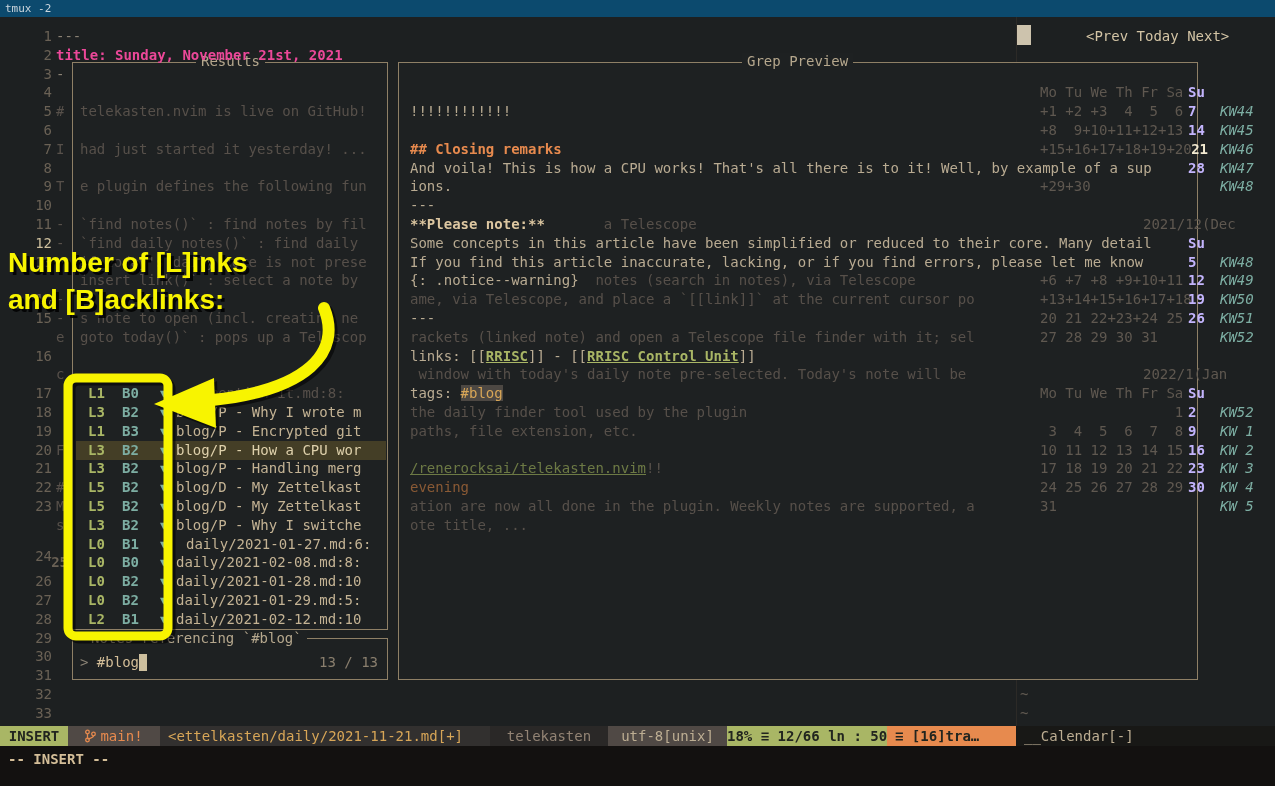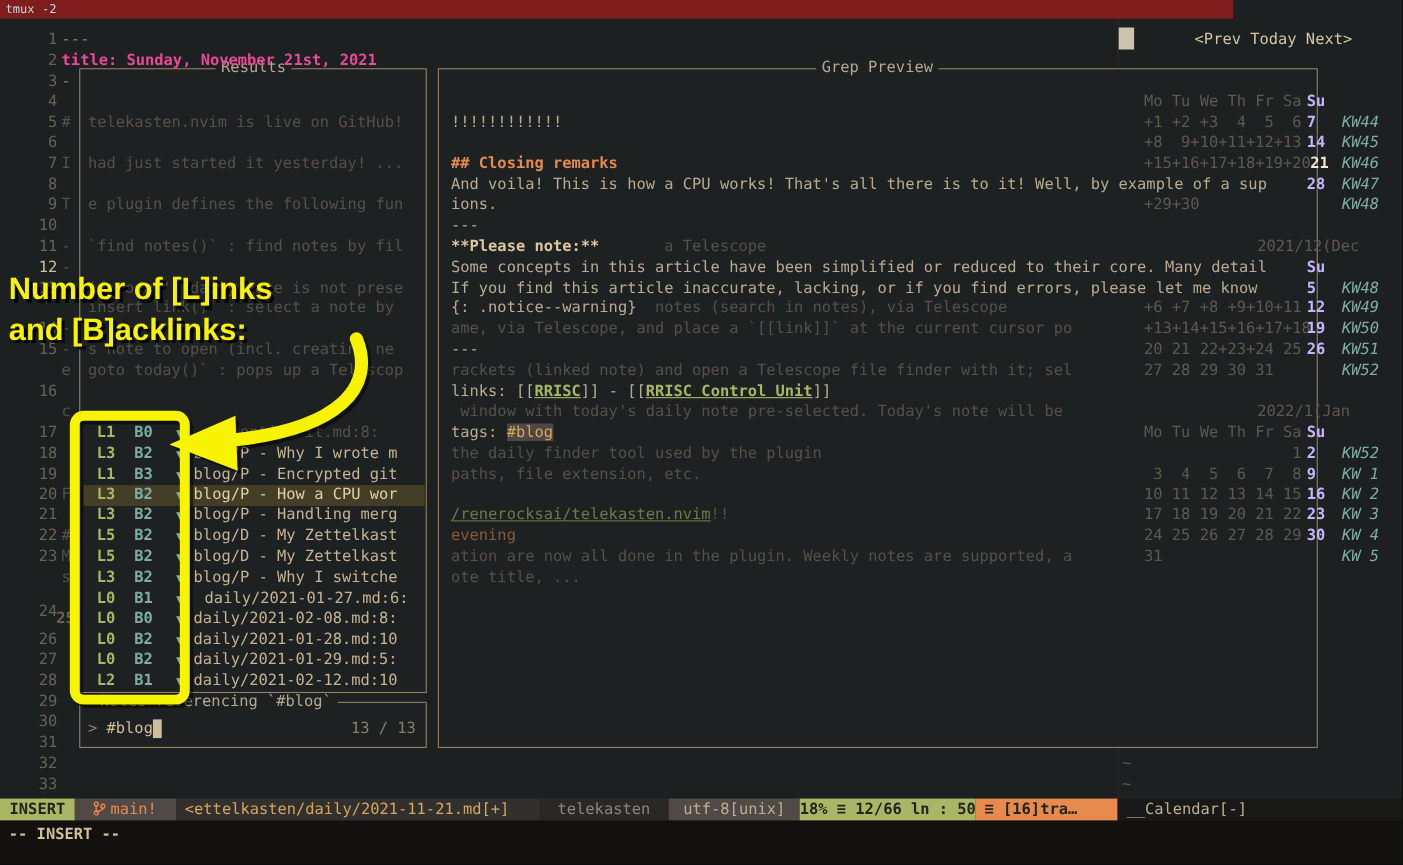--- a/index.html
+++ b/index.html
@@ -1,18 +1,18 @@
 <!DOCTYPE html>
 <html><head>
 <meta charset="utf-8">
 <style>
   html,body{margin:0;padding:0;background:#000}
   #screen{position:relative;width:1275px;height:786px;background:#1d2021;overflow:hidden;
           font-family:"DejaVu Sans Mono",monospace;font-size:14px;color:#b9ab92}
-  #tmuxbar{position:absolute;left:0;top:0;width:1121px;height:17px;background:#7f1d1d;
+  #tmuxbar{position:absolute;left:0;top:0;width:1275px;height:17px;background:#0c4a6e;
            color:#ccd6dd;font-size:11px;line-height:17px;padding-left:5px;z-index:30;box-sizing:border-box}
   .t{position:absolute;white-space:pre;line-height:19px}
   .gut{width:52px;text-align:right;color:#6a6155}
   .gut.cur{color:#cdbf9e}
   .punct{color:#8a8274}
   .title-line{color:#ec4899;font-weight:bold}
   .ghost{color:#57504a;overflow:hidden}
   .float{position:absolute;background:#1e2122;border:1px solid #8f8066;box-sizing:border-box}
   .ftitle{position:absolute;background:#1e2122;color:#b5a78d;padding:0 5px;line-height:17px;height:17px;white-space:pre}
   
@@ -128,20 +128,21 @@
       <div class="t ghost" style="left: 56px; top: 327.8px;">e</div>
       <div class="t ghost" style="left: 56px; top: 365.4px;">c</div>
       <div class="t ghost" style="left: 56px; top: 440.6px;">F</div>
       <div class="t ghost" style="left: 56px; top: 478.2px;">#</div>
       <div class="t ghost" style="left: 56px; top: 497px;">M</div>
       <div class="t ghost" style="left: 56px; top: 515.8px;">s</div>
       <div class="t ghost" style="left: 80px; top: 102.2px; width: 302px;">telekasten.nvim is live on GitHub!</div>
       <div class="t ghost" style="left: 80px; top: 139.8px; width: 302px;">had just started it yesterday! ...</div>
       <div class="t ghost" style="left: 80px; top: 177.4px; width: 302px;">e plugin defines the following fun</div>
       <div class="t ghost" style="left: 80px; top: 215px; width: 302px;">`find notes()` : find notes by fil</div>
+      <div class="t ghost" style="left: 80px; top: 233.8px; width: 302px;">`find daily notes()` : find daily</div>
       <div class="t ghost" style="left: 80px; top: 252.6px; width: 302px;">if today's daily note is not prese</div>
       <div class="t ghost" style="left: 80px; top: 271.4px; width: 302px;">insert link()` : select a note by</div>
       <div class="t ghost" style="left: 80px; top: 309px; width: 302px;">s note to open (incl. creating ne</div>
       <div class="t ghost" style="left: 80px; top: 327.8px; width: 302px;">goto today()` : pops up a Telescop</div>
       <div class="t rrow" style="left: 76px; top: 384.2px; width: 310px;"><span class="ri badge-l" style="left: 12px;">L1</span><span class="ri badge-b" style="left: 46px;">B0</span><span class="ri ricon" style="left: 84px;">▼</span><span class="ri rtext dim" style="left: 100px;">  i mention it.md:8:</span></div>
       <div class="t rrow" style="left: 76px; top: 403px; width: 310px;"><span class="ri badge-l" style="left: 12px;">L3</span><span class="ri badge-b" style="left: 46px;">B2</span><span class="ri ricon" style="left: 84px;">▼</span><span class="ri rtext" style="left: 100px;">blog/P - Why I wrote m</span></div>
       <div class="t rrow" style="left: 76px; top: 421.8px; width: 310px;"><span class="ri badge-l" style="left: 12px;">L1</span><span class="ri badge-b" style="left: 46px;">B3</span><span class="ri ricon" style="left: 84px;">▼</span><span class="ri rtext" style="left: 100px;">blog/P - Encrypted git</span></div>
       <div class="t rrow sel" style="left: 76px; top: 440.6px; width: 310px;"><span class="ri badge-l" style="left: 12px;">L3</span><span class="ri badge-b" style="left: 46px;">B2</span><span class="ri ricon" style="left: 84px;">▼</span><span class="ri rtext" style="left: 100px;">blog/P - How a CPU wor</span></div>
       <div class="t rrow" style="left: 76px; top: 459.4px; width: 310px;"><span class="ri badge-l" style="left: 12px;">L3</span><span class="ri badge-b" style="left: 46px;">B2</span><span class="ri ricon" style="left: 84px;">▼</span><span class="ri rtext" style="left: 100px;">blog/P - Handling merg</span></div>
       <div class="t rrow" style="left: 76px; top: 478.2px; width: 310px;"><span class="ri badge-l" style="left: 12px;">L5</span><span class="ri badge-b" style="left: 46px;">B2</span><span class="ri ricon" style="left: 84px;">▼</span><span class="ri rtext" style="left: 100px;">blog/D - My Zettelkast</span></div>

